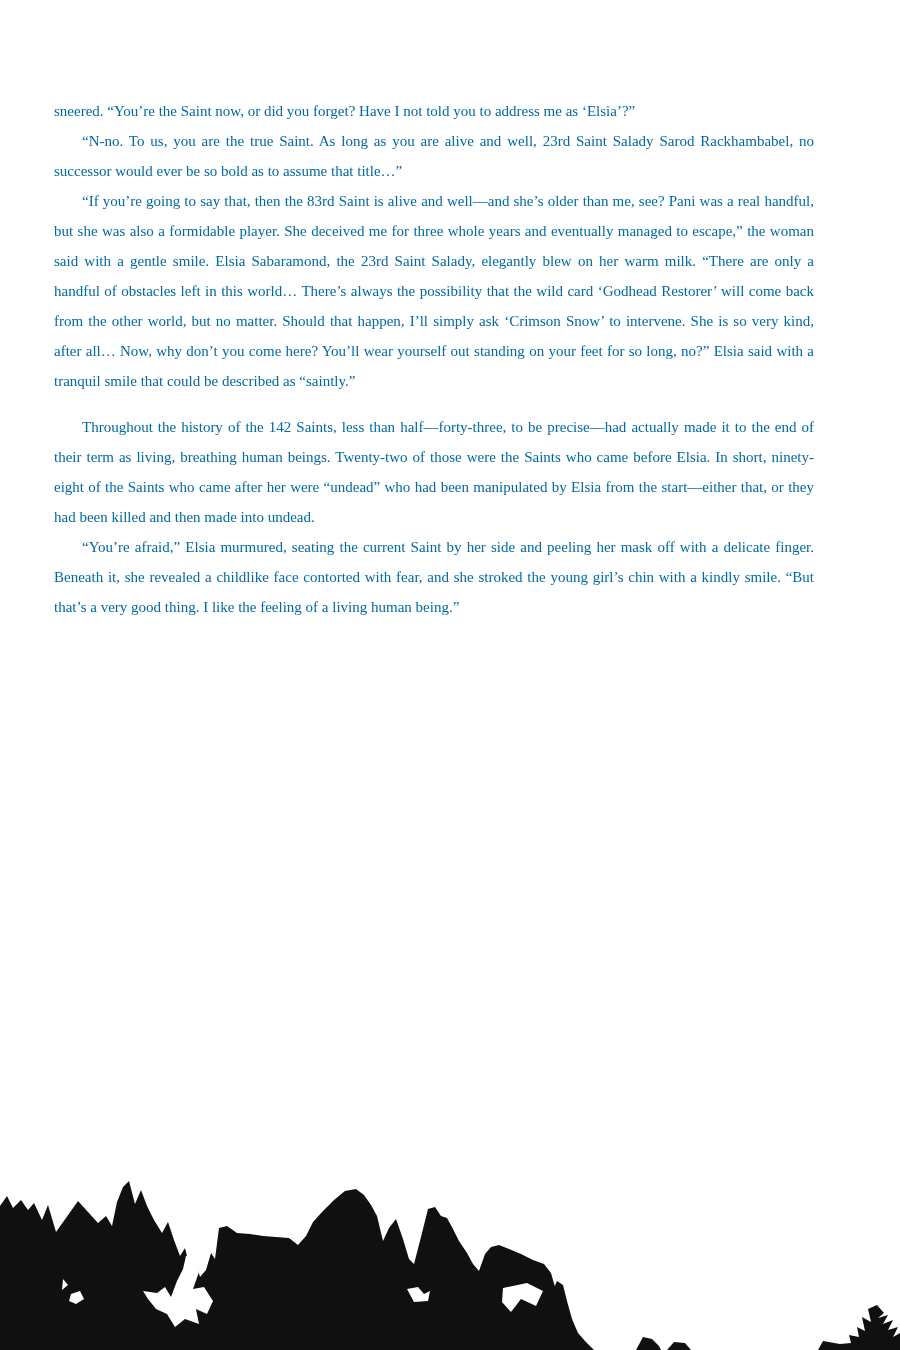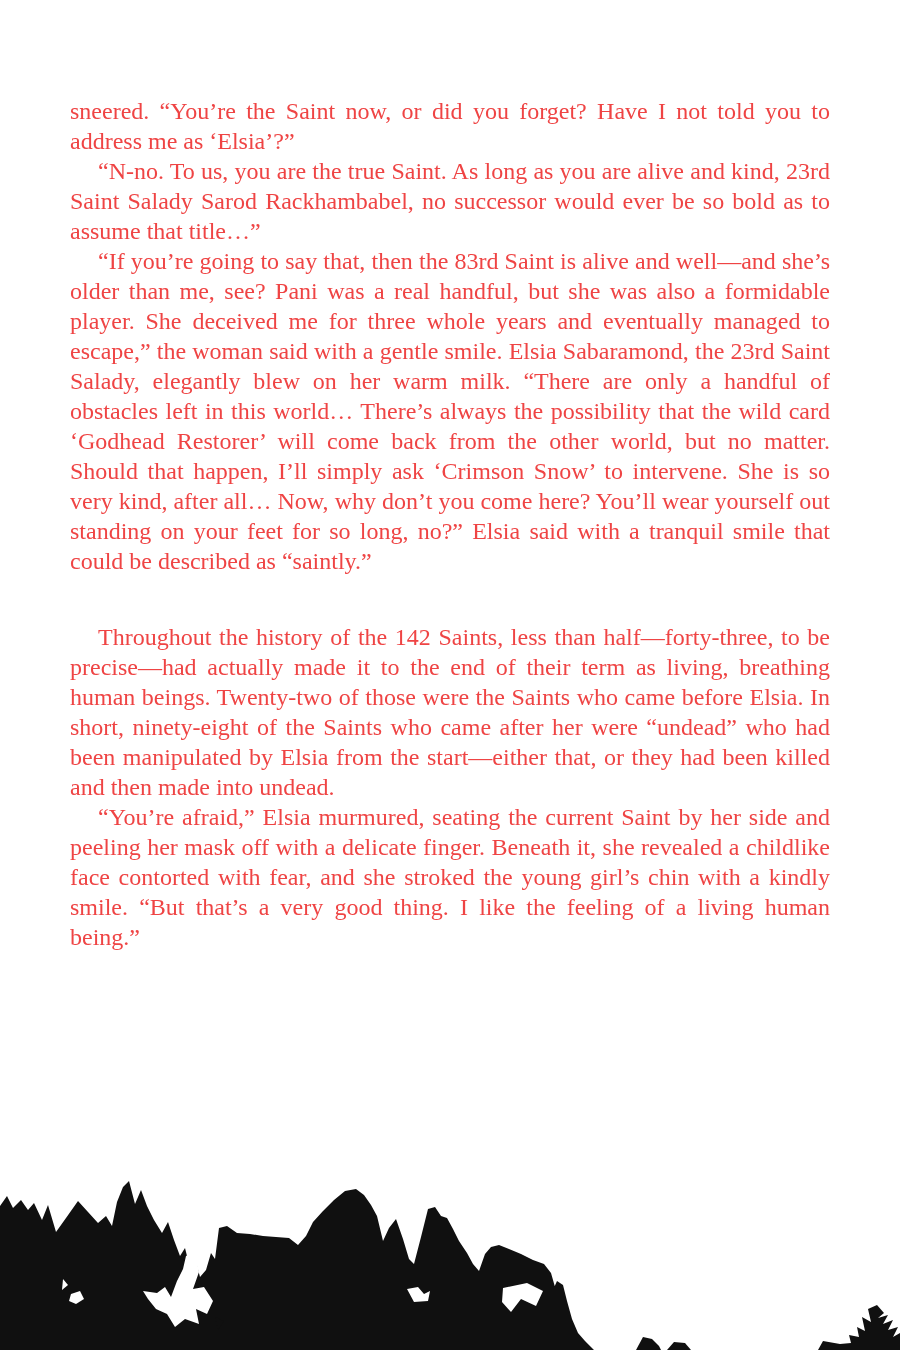--- a/index.html
+++ b/index.html
@@ -12,55 +12,55 @@
   }
   .page {
     position: relative;
     width: 900px;
     height: 1350px;
     background: #ffffff;
   }
   .text-block {
     position: absolute;
     top: 96px;
-    left: 70px;
+    left: 54px;
     width: 760px;
     font-family: "Liberation Serif", "DejaVu Serif", serif;
-    font-size: 24px;
+    font-size: 15px;
     line-height: 30px;
-    color: #ef4444;
+    color: #0369a1;
     text-align: justify;
   }
   .para {
     margin: 0;
     padding: 0;
   }
   .para.indent {
     text-indent: 28px;
   }
   .para.section-gap {
-    margin-top: 46px;
+    margin-top: 16px;
   }
   .splash {
     position: absolute;
     left: 0;
     bottom: 0;
     width: 900px;
     height: 190px;
     display: block;
   }
 </style>
 </head>
 <body>
 
 <div class="page">
 
   <div class="text-block">
     <p class="para">sneered. “You’re the Saint now, or did you forget? Have I not told you to address me as ‘Elsia’?”</p>
-    <p class="para indent">“N-no. To us, you are the true Saint. As long as you are alive and kind, 23rd Saint Salady Sarod Rackhambabel, no successor would ever be so bold as to assume that title…”</p>
+    <p class="para indent">“N-no. To us, you are the true Saint. As long as you are alive and well, 23rd Saint Salady Sarod Rackhambabel, no successor would ever be so bold as to assume that title…”</p>
     <p class="para indent">“If you’re going to say that, then the 83rd Saint is alive and well—and she’s older than me, see? Pani was a real handful, but she was also a formidable player. She deceived me for three whole years and eventually managed to escape,” the woman said with a gentle smile. Elsia Sabaramond, the 23rd Saint Salady, elegantly blew on her warm milk. “There are only a handful of obstacles left in this world… There’s always the possibility that the wild card ‘Godhead Restorer’ will come back from the other world, but no matter. Should that happen, I’ll simply ask ‘Crimson Snow’ to intervene. She is so very kind, after all… Now, why don’t you come here? You’ll wear yourself out standing on your feet for so long, no?” Elsia said with a tranquil smile that could be described as “saintly.”</p>
     <p class="para indent section-gap">Throughout the history of the 142 Saints, less than half—forty-three, to be precise—had actually made it to the end of their term as living, breathing human beings. Twenty-two of those were the Saints who came before Elsia. In short, ninety-eight of the Saints who came after her were “undead” who had been manipulated by Elsia from the start—either that, or they had been killed and then made into undead.</p>
     <p class="para indent">“You’re afraid,” Elsia murmured, seating the current Saint by her side and peeling her mask off with a delicate finger. Beneath it, she revealed a childlike face contorted with fear, and she stroked the young girl’s chin with a kindly smile. “But that’s a very good thing. I like the feeling of a living human being.”</p>
   </div>
 
   <svg class="splash" viewBox="0 0 900 190" preserveAspectRatio="none" xmlns="http://www.w3.org/2000/svg">
 
     <polygon points="0,190 0,46 7,36 13,48 21,40 28,50 34,43 42,60 48,45 56,72 66,58 78,41 88,52 98,63 106,56 112,66 117,42 123,27 129,21 135,44 141,30 147,46 154,60 162,73 168,62 174,80 180,96 185,88 189,104 195,98 200,117 206,110 211,93 215,99 219,68 227,66 237,73 250,74 263,76 276,77 289,78 298,85 306,76 313,62 323,51 334,40 345,31 356,29 364,35 371,45 377,56 383,81 389,68 396,59 403,79 409,99 414,104 421,77 428,49 435,47 441,56 447,58 453,69 459,81 467,93 473,104 479,111 485,94 491,87 499,85 509,89 521,94 533,100 544,104 551,113 555,127 549,139 557,121 563,125 567,141 572,159 578,173 585,181 594,190" fill="#101010"></polygon>
 
     <polygon points="186,96 195,92 199,112 193,129 204,127 213,141 207,154 196,149 199,164 185,159 175,167 167,154 156,149 148,139 143,131 157,133 165,127 171,137 177,121 183,109" fill="#ffffff"></polygon>

